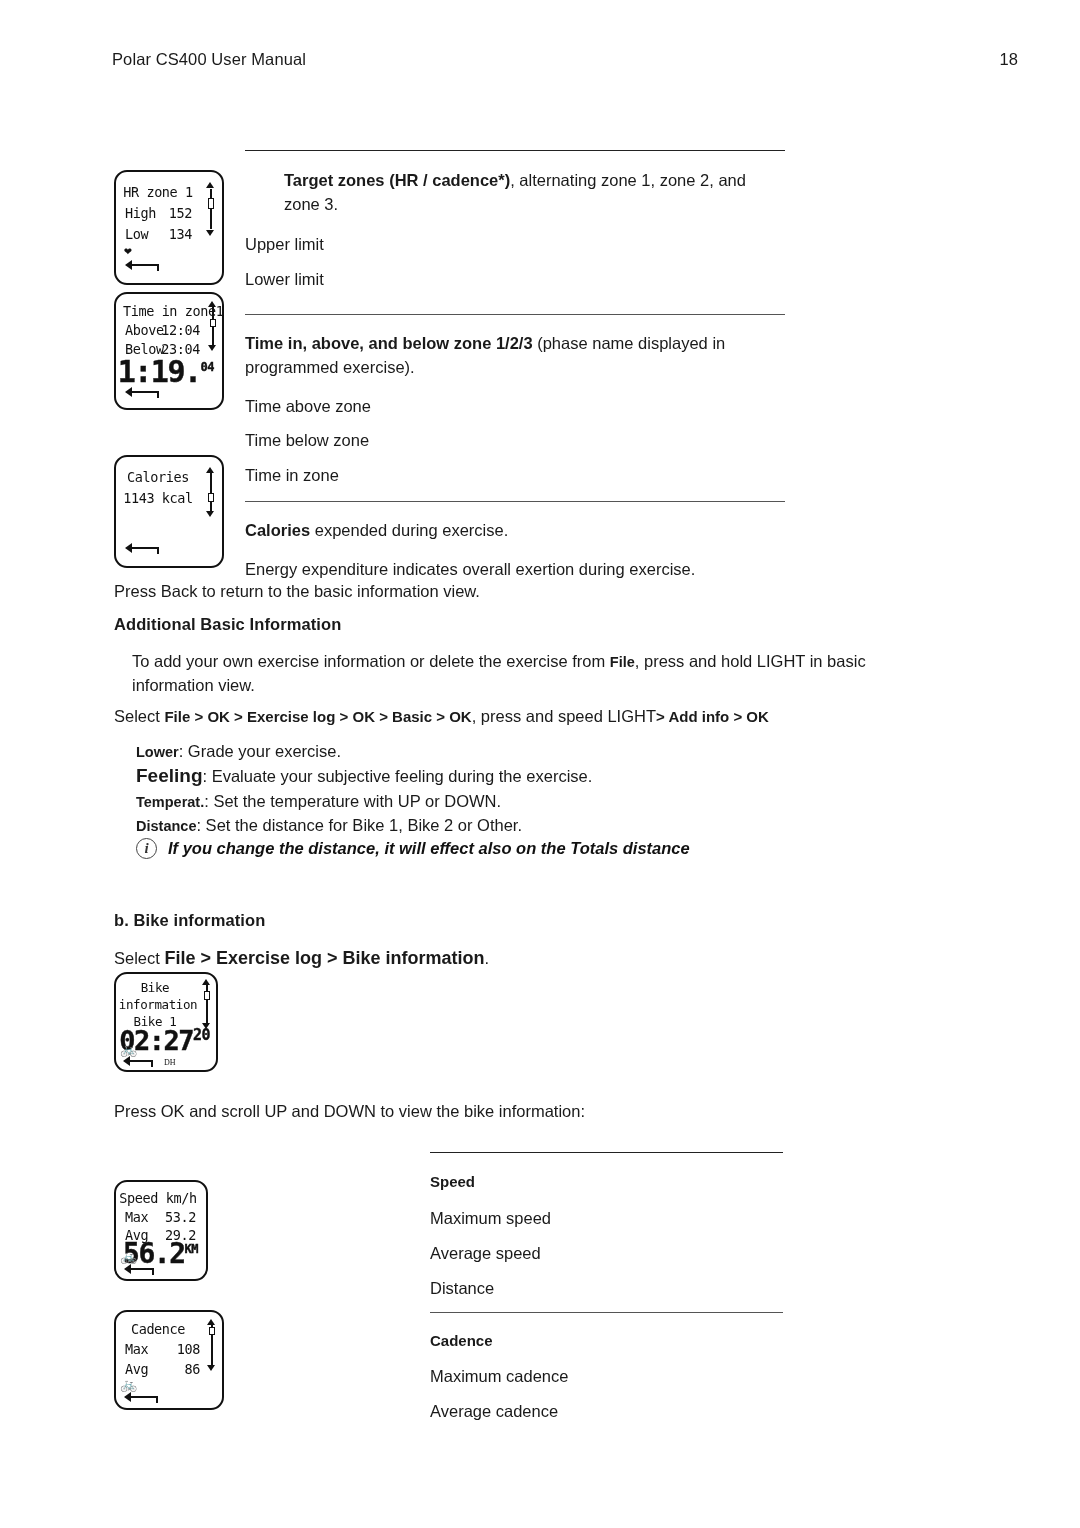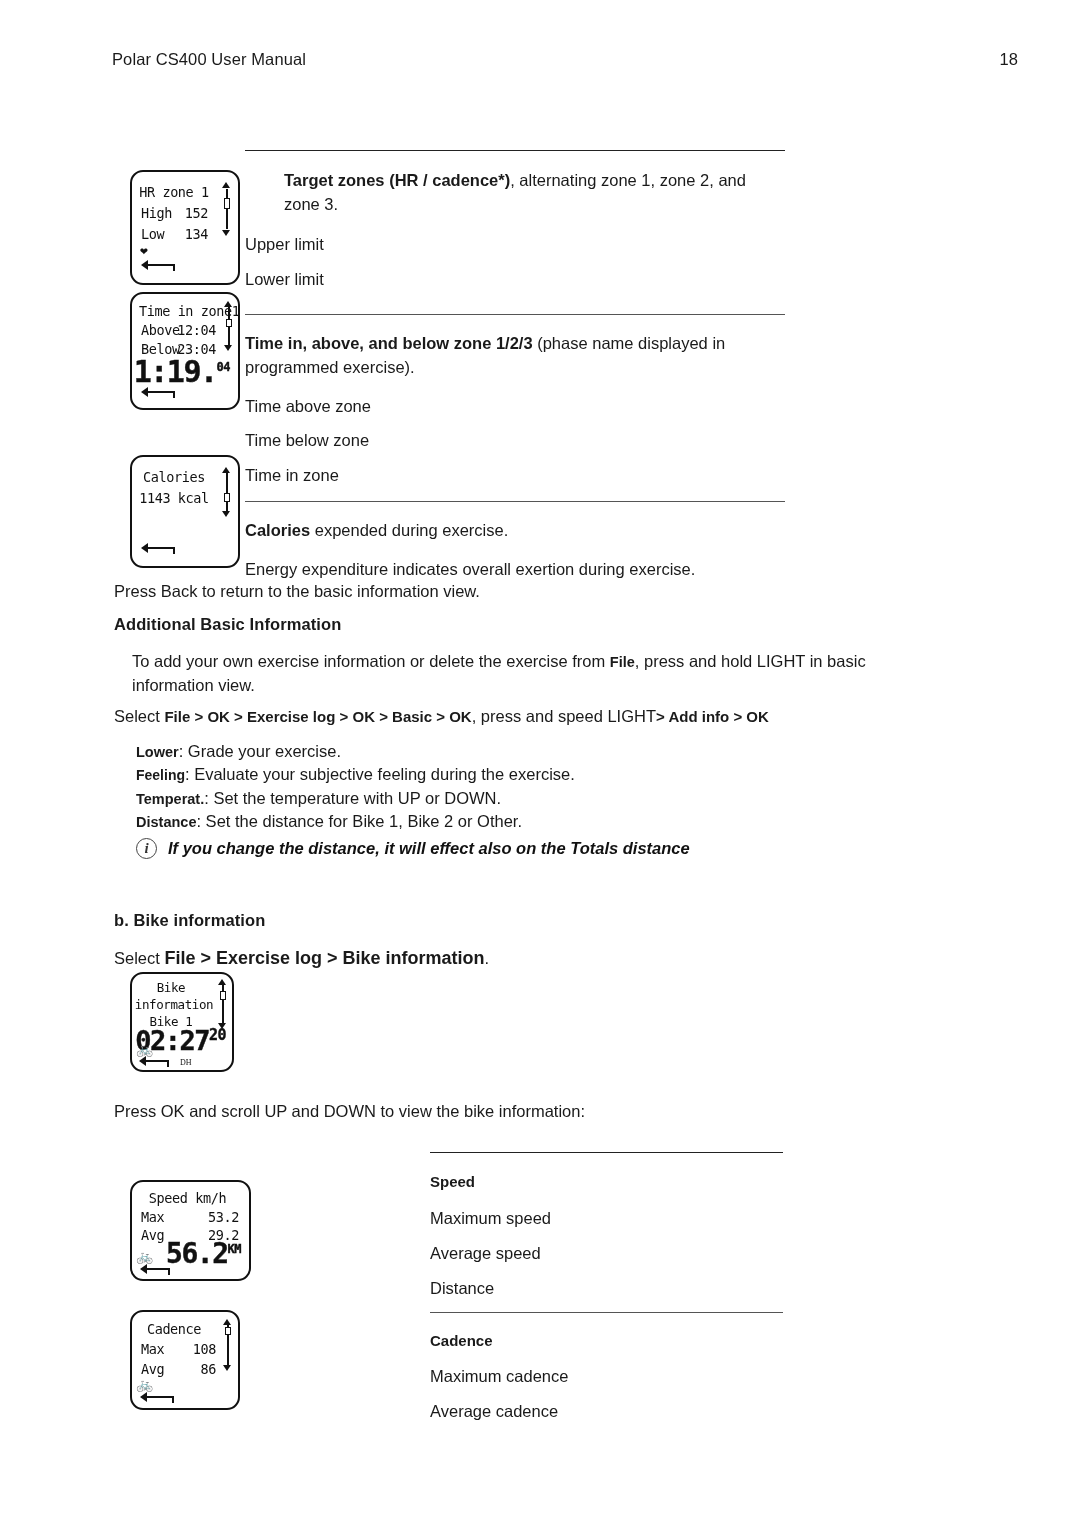--- a/index.html
+++ b/index.html
@@ -27,21 +27,20 @@
 
   
   .lcd {
     position: absolute;
     border: 2.2px solid #111;
     border-radius: 13px;
     background: #fff;
     font-family: "DejaVu Sans Mono", monospace;
     color: #111;
     overflow: hidden;
-    margin-left: 16px;
   }
   .lcd-line {
     position: absolute; left: 0; right: 0;
     font-size: 13.5px;
     letter-spacing: -0.4px;
     white-space: nowrap;
   }
   .lcd-line .lbl { position: absolute; left: 9px; }
   .lcd-line .val { position: absolute; right: 30px; }
   .lcd-line.centered { text-align: center; padding-right: 22px; }
@@ -220,21 +219,21 @@
 
   <div class="body-text" style="position:absolute; left:114px; top:705px; width:790px;">
     <span>Select </span><span class="b" style="font-size:15px">File &gt; OK &gt; Exercise log &gt; OK &gt; Basic &gt; OK</span><span>, press and speed LIGHT</span><span class="b" style="font-size:15px">&gt; Add info &gt; OK</span>
   </div>
 
   <div class="indent-list" style="position:absolute; left:136px; top:741px; width:780px;">
     <div style="margin-top:0;">
       <span class="b" style="font-size:14.5px">Lower</span><span>: Grade your exercise.</span>
     </div>
     <div style="margin-top:2px;">
-      <span class="b" style="font-size:14px">Feeling</span><span>: Evaluate your subjective feeling during the exercise.</span>
+      <span class="b" style="font-size:19px">Feeling</span><span>: Evaluate your subjective feeling during the exercise.</span>
     </div>
     <div style="margin-top:2px;">
       <span class="b" style="font-size:14.5px">Temperat.</span><span>: Set the temperature with UP or DOWN.</span>
     </div>
     <div style="margin-top:2px;">
       <span class="b" style="font-size:14.5px">Distance</span><span>: Set the distance for Bike 1, Bike 2 or Other.</span>
     </div>
   </div>
 
   <div class="info-note" style="left:136px; top:838px; width:700px;">
@@ -265,21 +264,21 @@
     </div>
     <div class="back-arrow" style="left:7px; bottom:2px; width:30px;">
       <div class="head"></div>
         <div class="shaft" style="width:24px;"></div>
         <div class="tick"></div>
     </div>
   </div>
 
   <div class="body-text" style="position:absolute; left:114px; top:1100px; width:780px;">Press OK and scroll UP and DOWN to view the bike information:</div>
 
-  <div class="lcd" style="left:114px; top:1180px; width:121px; height:101px;">
+  <div class="lcd" style="left:114px; top:1180px; width:94px; height:101px;">
     <div class="lcd-line centered" style="top:8px; padding-right:6px;">Speed km/h</div>
     <div class="lcd-line" style="top:27px;">
       <span class="lbl">Max</span>
       <span class="val" style="right:10px;">53.2</span>
     </div>
     <div class="lcd-line" style="top:45px;">
       <span class="lbl">Avg</span>
       <span class="val" style="right:10px;">29.2</span>
     </div>
     <div class="lcd-big" style="top:58px; right:8px; font-size:28px;">

